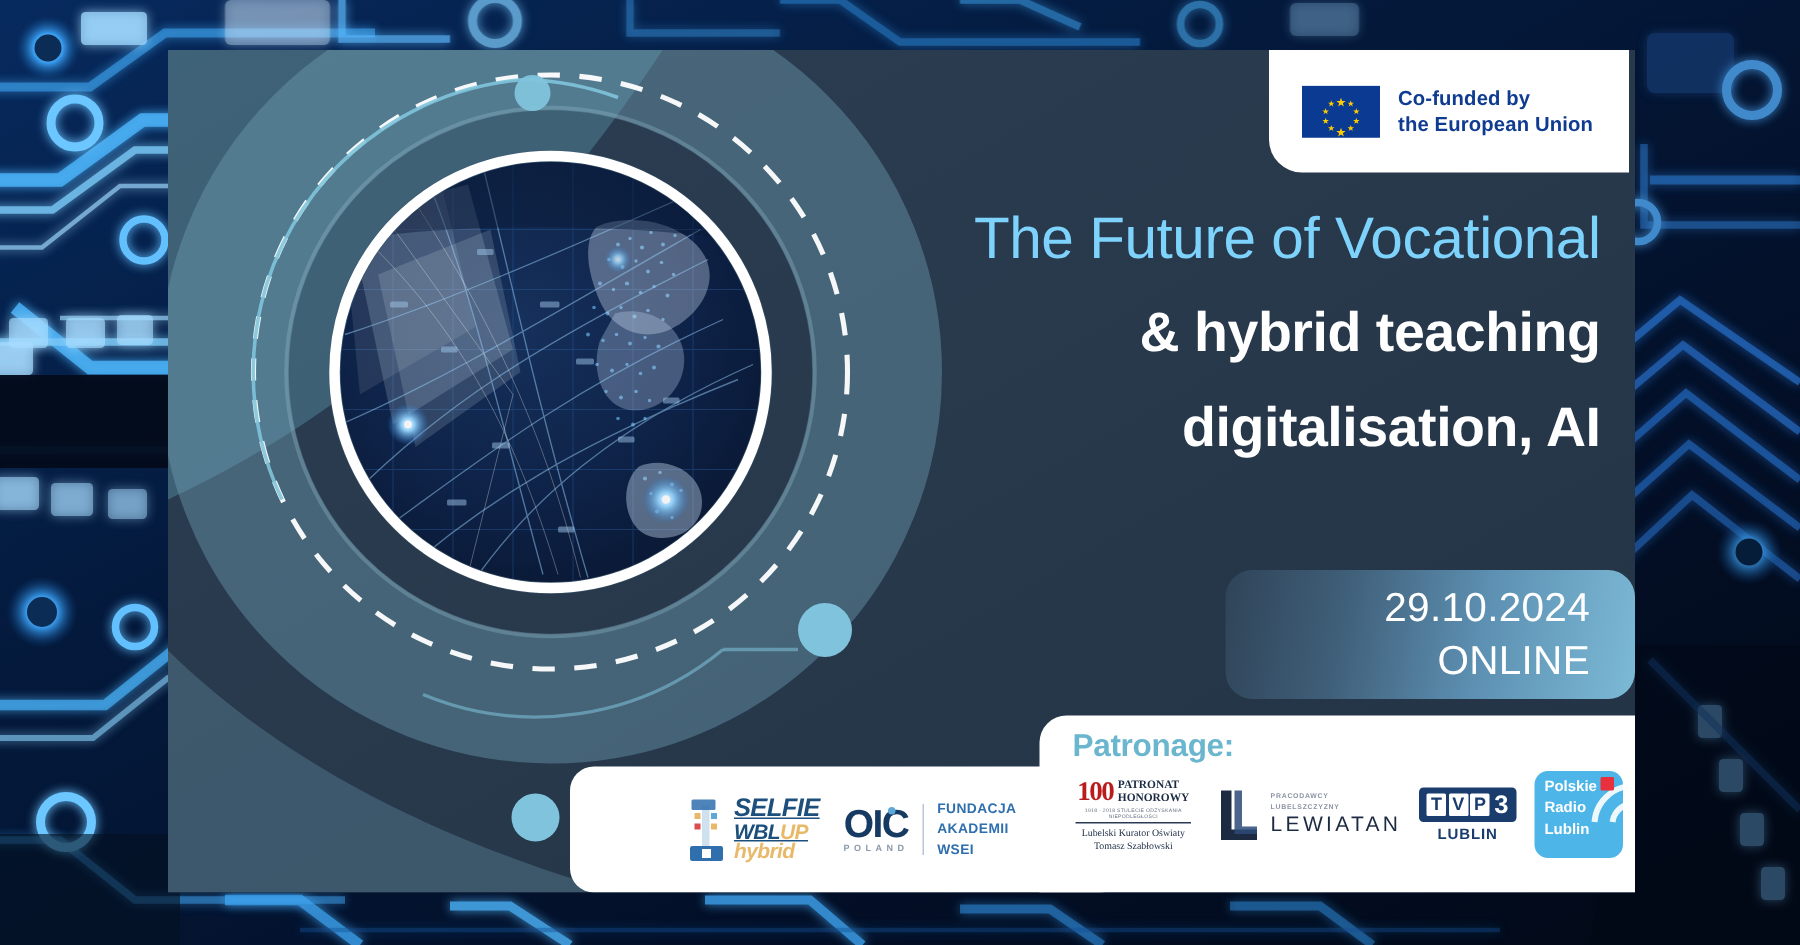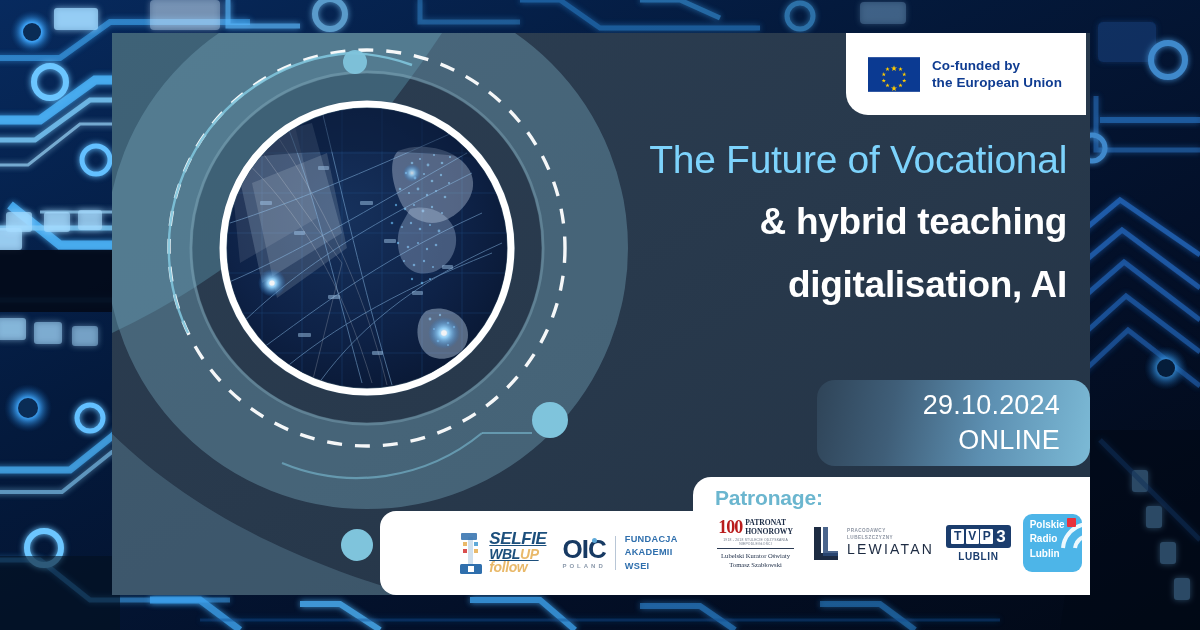--- a/index.html
+++ b/index.html
@@ -457,21 +457,21 @@
         <rect x="5" y="11" width="4" height="4" fill="#e9b96a"></rect>
         <rect x="16" y="11" width="4" height="4" fill="#5fa9d8"></rect>
         <rect x="5" y="18" width="4" height="4" fill="#d94f4f"></rect>
         <rect x="16" y="18" width="4" height="4" fill="#e9b96a"></rect>
         <rect x="2" y="33" width="22" height="10" rx="1.5" fill="#2f6fad"></rect>
         <rect x="10" y="35" width="6" height="6" fill="#fff"></rect>
       </svg>
       <div id="selfie-words">
         <span class="sw1">SELFIE</span>
         <span class="sw2"><span>WBL</span><span class="sw-up">UP</span></span>
-        <span class="sw3">follow</span>
+        <span class="sw3">hybrid</span>
       </div>
     </div>
 
     <div id="oic-block">
       <div id="oic-mark">
         <div class="oic-letters">
           <span>OIC</span>
           <span class="oic-dot"></span>
         </div>
         <div class="oic-poland">POLAND</div>

